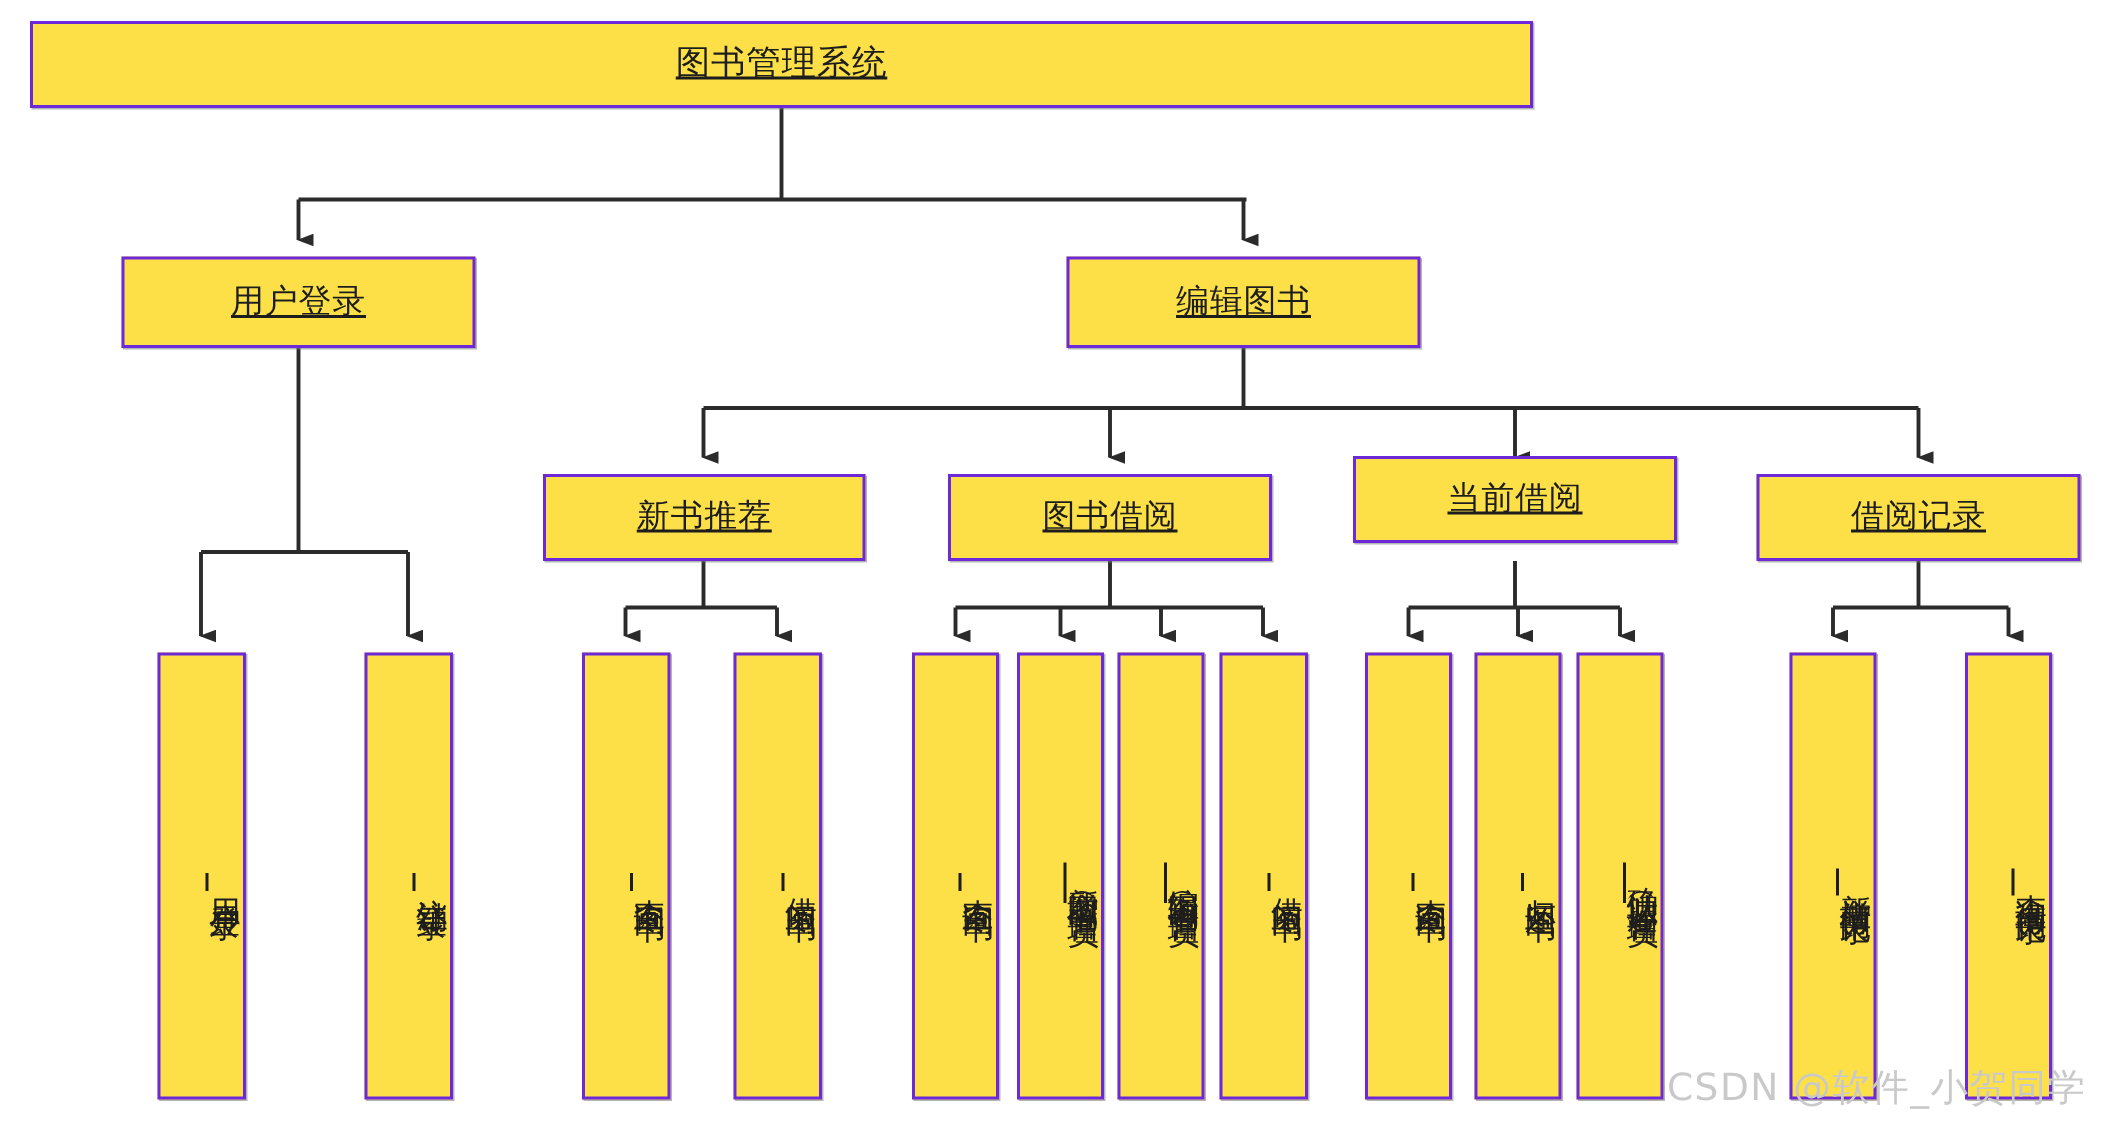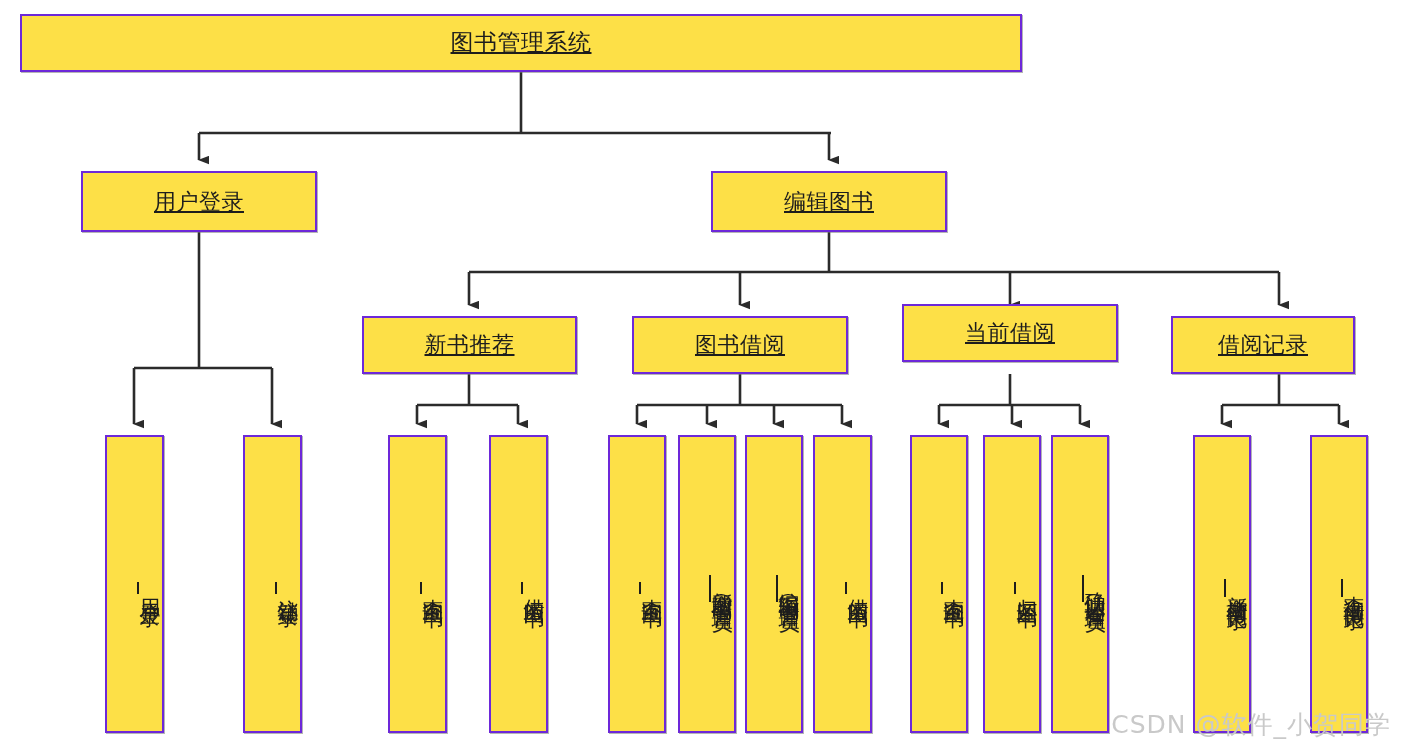--- a/index.html
+++ b/index.html
@@ -142,21 +142,21 @@
 
   <div class="node horiz" style="left:632px; top:316px; width:216px; height:58px;">
     <span>图书借阅</span>
   </div>
   <div class="node horiz" style="left:362px; top:316px; width:215px; height:58px;">
     <span>新书推荐</span>
   </div>
   <div class="node horiz" style="left:902px; top:304px; width:216px; height:58px;">
     <span>当前借阅</span>
   </div>
-  <div class="node horiz" style="left:1171px; top:316px; width:184px; height:58px;">
+  <div class="node horiz" style="left:1171px; top:316px; width:216px; height:58px;">
     <span>借阅记录</span>
   </div>
 
   <div class="node vert" style="left:105px; top:435px; width:59px; height:298px;">
     <span class="vlabel">用户登录</span>
   </div>
   <div class="node vert" style="left:243px; top:435px; width:59px; height:298px;">
     <span class="vlabel">注销登录</span>
   </div>
 

